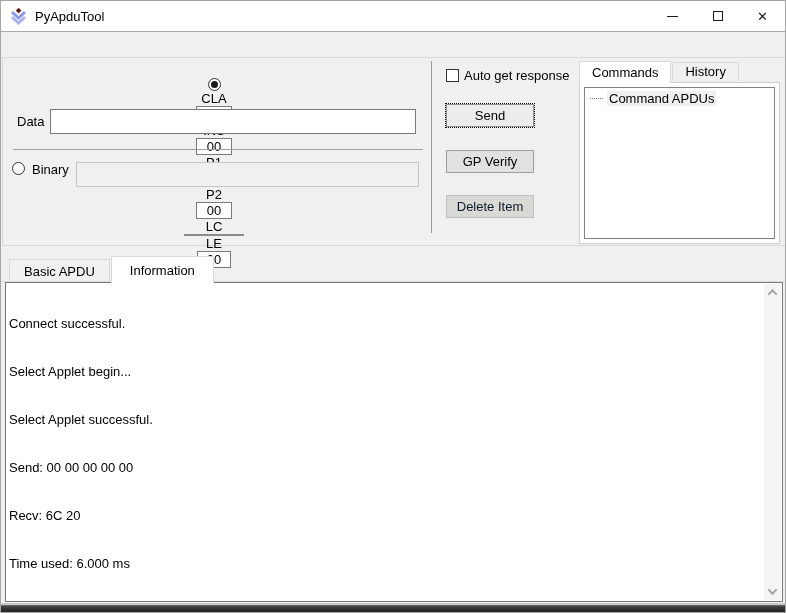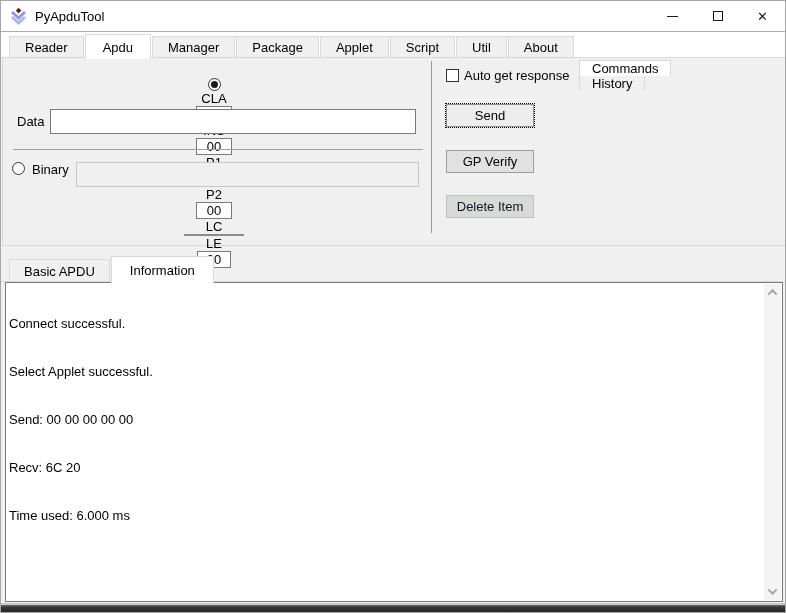--- a/index.html
+++ b/index.html
@@ -57,21 +57,21 @@
   .auto-row { position:absolute; left:443px; top:10px; display:flex; align-items:center;text-align:center; }
   .checkbox { width:13px; height:13px; border:1px solid #333; background:#fff; flex:none; }
   .auto-label { font-size:13px; margin-left:5px; white-space:nowrap; }
   .btn { position:absolute; left:443px; width:88px; height:23px; font-size:13px; color:#000;
          display:flex; align-items:center; justify-content:center; }
   .btn-send { top:46px; background:#ededed; border:1px solid #8f8f8f; outline:1px dotted #000; }
   .btn-gp { top:92px; background:#e1e1e1; border:1px solid #9d9d9d; }
   .btn-del { top:137px; background:#d9d9d5; border:1px solid #bfbfbf; color:#0f172a; }
 
   
-  .cmd-tabs { position:absolute; left:576px; top:2px; display:flex; align-items:flex-start; height:22px;flex-direction:column; }
+  .cmd-tabs { position:absolute; left:576px; top:2px; display:flex; align-items:center; height:22px; }
   .cmd-tab { height:19px; padding:0 12px; font-size:13px; display:flex; align-items:center; background:#f0f0f0; border:1px solid #d9d9d9; border-bottom:none; margin-right:1px; }
   .cmd-tab.selected { height:22px; background:#fff; margin-bottom:-1px; z-index:2; position:relative; }
   .cmd-pane { position:absolute; left:576px; top:24px; width:201px; height:162px; background:#fdfdfd; border:1px solid #d0d0d0; padding:4px; }
   .tree { width:100%; height:100%; background:#fff; border:1px solid #828282; padding:3px 2px; overflow:hidden; }
   .tree-item { display:flex; align-items:center; font-size:13px; }
   .tree-connector { width:13px; height:1px; border-top:1px dotted #808080; margin:0 4px 0 3px; }
   .tree-label { background:#f0f0f0; padding:0 2px; }
 
   
   .tabs2-row { position:absolute; left:8px; top:254px; display:flex; align-items:flex-end; height:27px; }
@@ -113,32 +113,20 @@
       </div>
     <div class="win-btn btn-max">
         <span class="glyph-max"></span>
       </div>
     <div class="win-btn btn-close">
         <span>✕</span>
       </div>
   </div>
   <div class="titlebar-line"></div>
 
-  <div class="tabstrip">
-    <div class="tabs-row">
-      <div class="tab">Reader</div>
-      <div class="tab selected">Apdu</div>
-      <div class="tab">Manager</div>
-      <div class="tab">Package</div>
-      <div class="tab">Applet</div>
-      <div class="tab">Script</div>
-      <div class="tab">Util</div>
-      <div class="tab">About</div>
-    </div>
-  </div>
   <div class="pane-top-line"></div>
 
   <div class="page1">
 
     <div class="apdu-row">
       <span class="radio">
           <span class="dot"></span>
         </span>
       <span class="flabel">CLA</span>
       <span class="fbox small">00</span>
@@ -175,31 +163,40 @@
     </div>
 
     <div class="btn btn-send">Send</div>
     <div class="btn btn-gp">GP Verify</div>
     <div class="btn btn-del">Delete Item</div>
 
     <div class="cmd-tabs">
       <div class="cmd-tab selected">Commands</div>
       <div class="cmd-tab">History</div>
     </div>
+    <div class="cmd-pane">
+      <div class="tree">
+        <div class="tree-item">
+          <span class="tree-connector"></span>
+          <span class="tree-label">Command APDUs</span>
+        </div>
+      </div>
+    </div>
   </div>
 
   <div class="tabs2-row">
     <div class="tab2">Basic APDU</div>
     <div class="tab2 selected">Information</div>
   </div>
   <div class="pane2-top-line"></div>
 
   <div class="logbox">
     <div class="log-text">
       <div>Connect successful.</div>
+      <div>Select Applet begin...</div>
       <div>Select Applet successful.</div>
       <div>Send: 00 00 00 00 00</div>
       <div>Recv: 6C 20</div>
       <div>Time used: 6.000 ms</div>
     </div>
     <div class="scrollbar">
       <div class="sb-btn sb-up">
           <span class="chev up"></span>
         </div>
       <div class="sb-btn sb-down">

